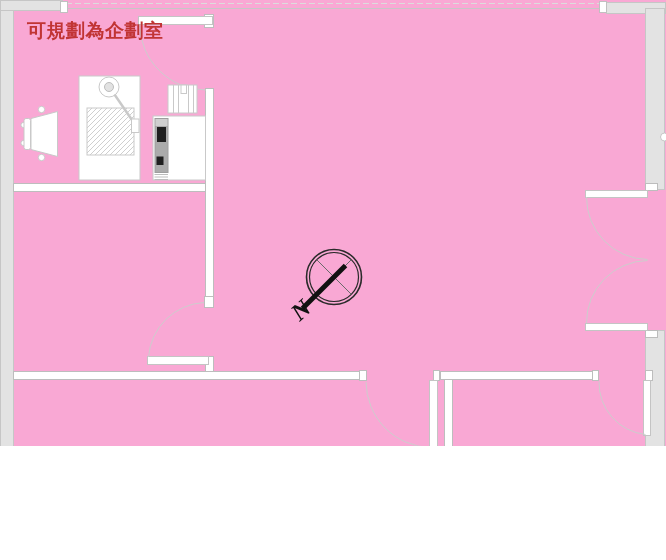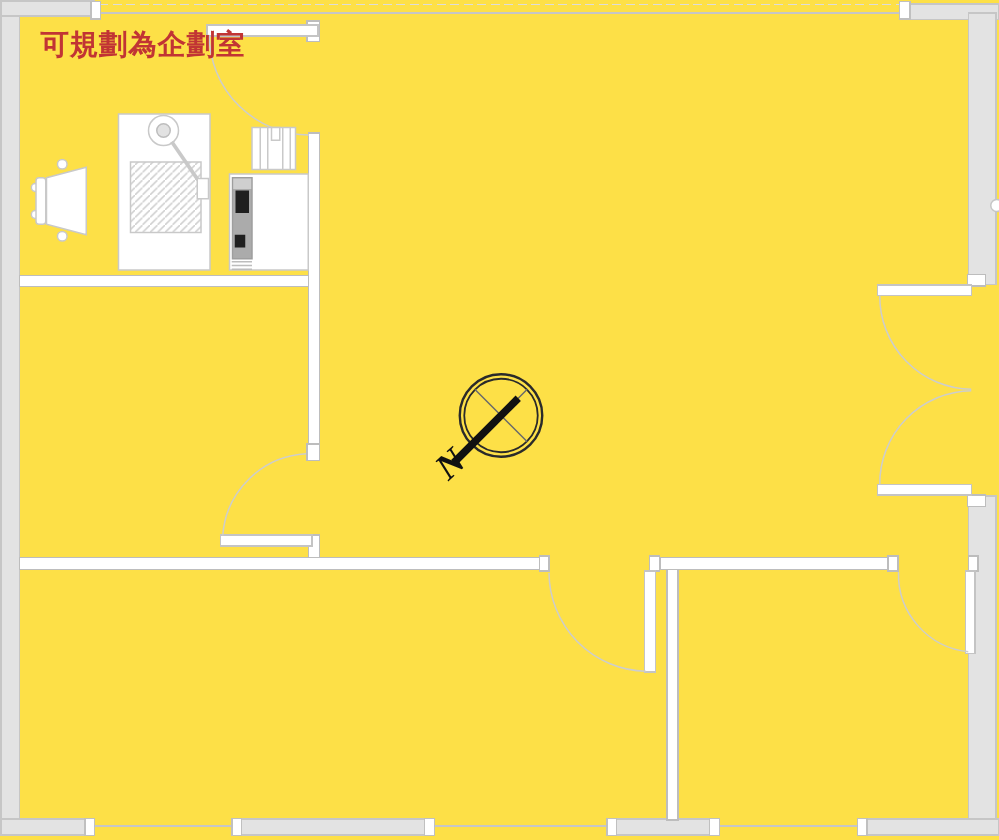--- a/index.html
+++ b/index.html
@@ -1,17 +1,17 @@
 <!DOCTYPE html>
 <html><head>
 <meta charset="utf-8">
 <style>
   html,body{margin:0;padding:0;background:#ffffff;}
   .stage{
-    position:relative;width:666px;height:560px;background:#fde047;overflow:hidden;
+    position:relative;width:666px;height:446px;background:#f9a8d4;overflow:hidden;
     font-family:"Liberation Sans",sans-serif;
   }
   .stage svg{position:absolute;left:0;top:0;}
   .annotation{
     position:absolute;left:27px;top:21px;
     font-family:"Liberation Serif","DejaVu Serif",serif;
     font-weight:bold;font-size:19px;line-height:20px;letter-spacing:0.5px;
     color:#c13434;white-space:nowrap;
   }
   .north-label{

